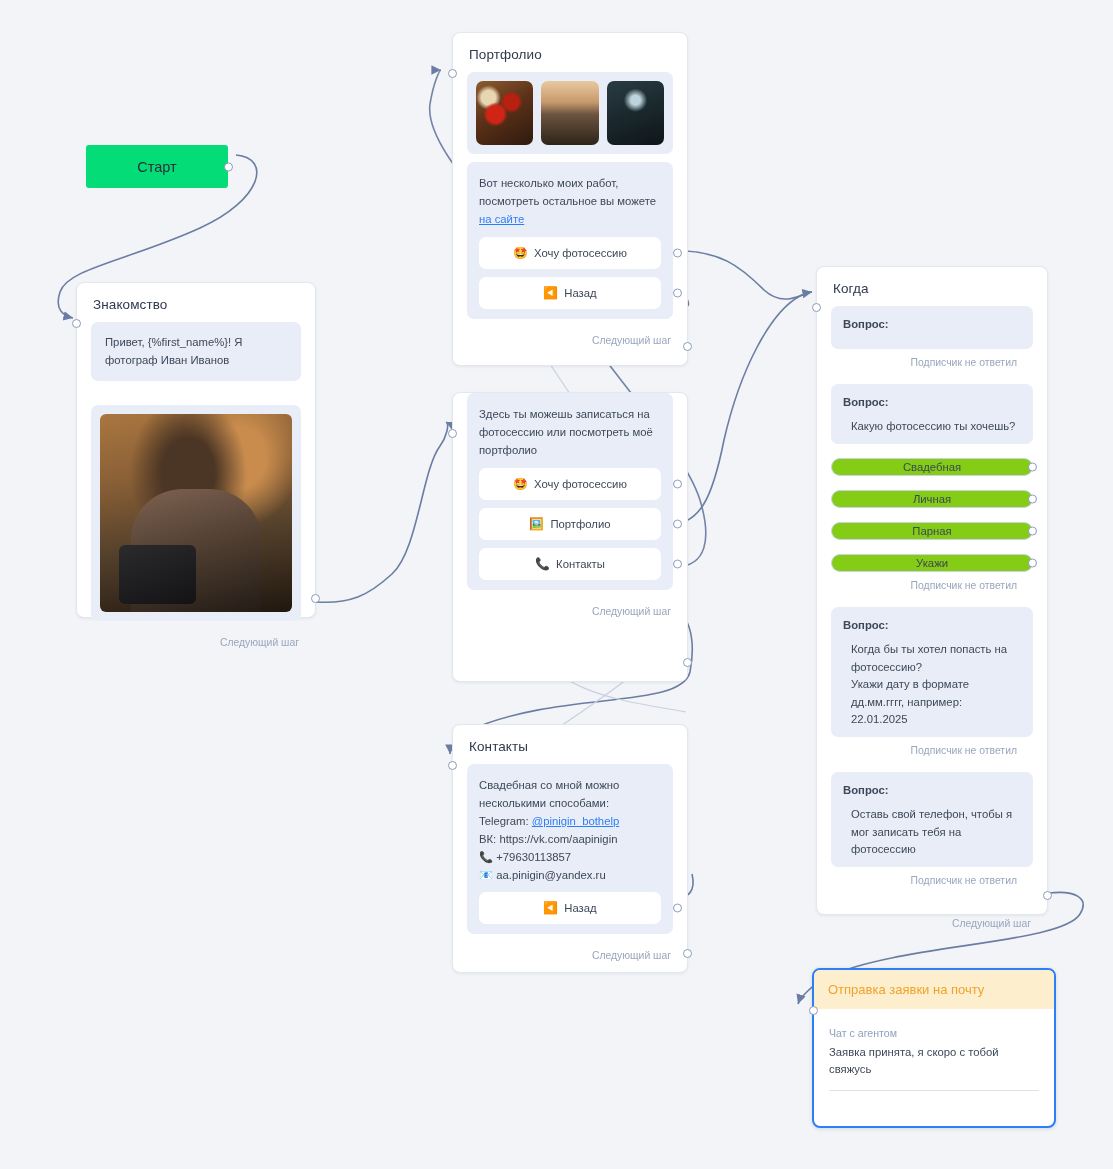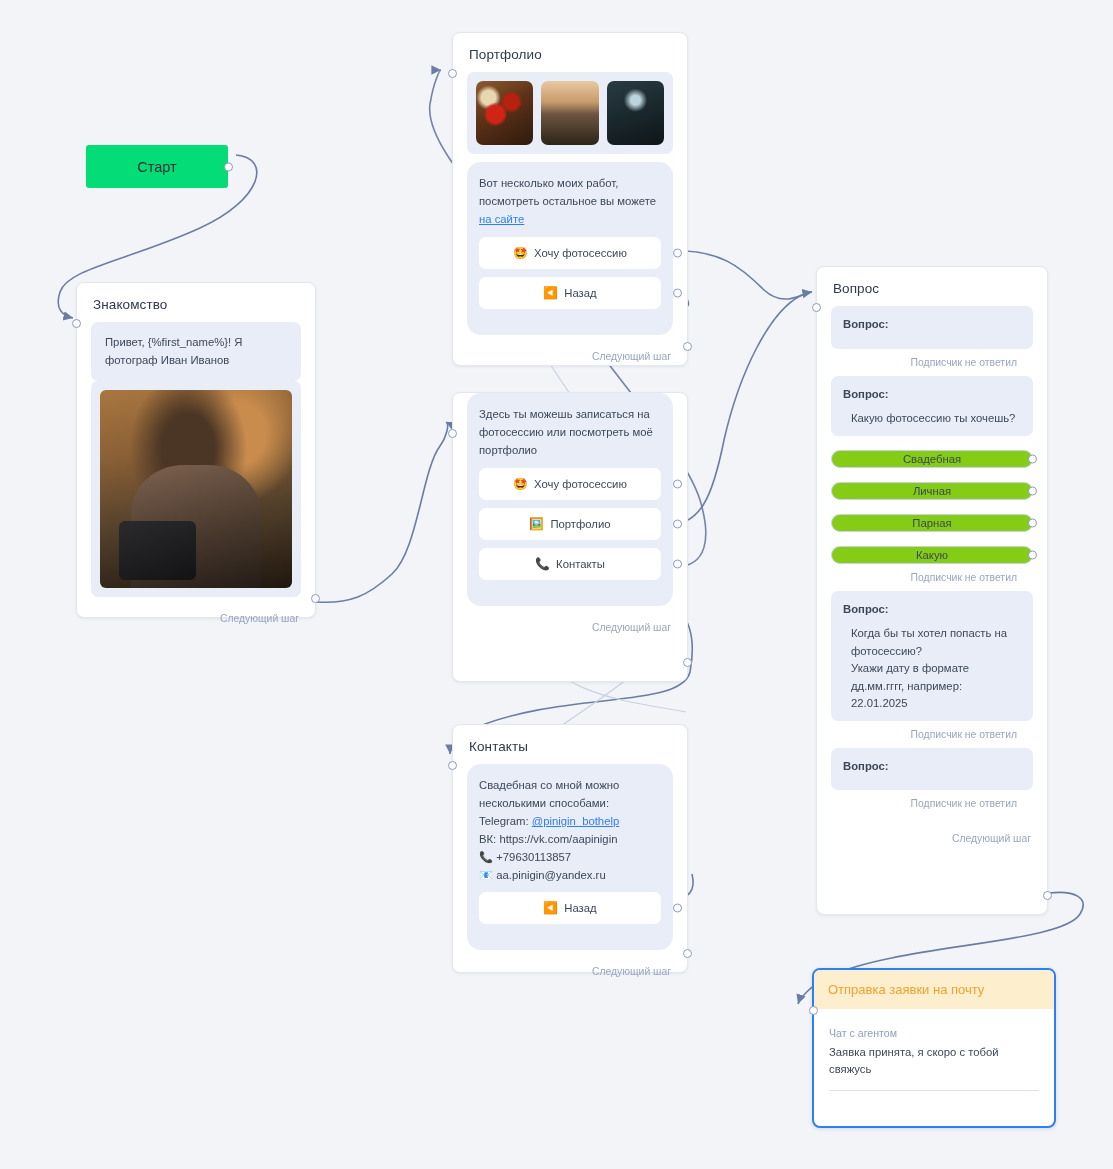--- a/index.html
+++ b/index.html
@@ -58,22 +58,22 @@
     border-radius: 7px;
     padding: 12px 14px;
     font-size: 11.3px;
     line-height: 1.55;
     color: #3c4858;
   }
   .bubble.tight { padding: 10px 12px 8px 12px; }
   .bubble-pad { background: #e9edf7; border-radius: 7px; padding: 9px; }
   .bubble-group {
     background: #e9edf7;
-    border-radius: 14px;
-    padding: 12px 12px 26px 12px;
+    border-radius: 7px;
+    padding: 12px 12px 10px 12px;
   }
   .bubble-text {
     font-size: 11.3px;
     line-height: 1.6;
     color: #3c4858;
     margin-bottom: 9px;
   }
   .link { color: #2d7ff9; text-decoration: underline; }
 
   
@@ -153,21 +153,21 @@
     padding: 2px 8px;
     text-align: center;
     font-size: 11.3px;
     color: #3c4858;
   }
 
   .section-label {
     font-size: 10.4px;
     color: #99a6bd;
     text-align: right;
-    padding: 8px 16px 8px 0;
+    padding: 8px 16px 16px 0;
   }
   .q-label {
     font-size: 11.3px;
     font-weight: bold;
     color: #3c4858;
     margin-bottom: 7px;
   }
   .q-text {
     font-size: 11.3px;
     line-height: 1.55;
@@ -263,21 +263,21 @@
 
   <div class="start-node" style="left:86px; top:145px; width:142px; height:43px;">
     <span>Старт</span>
     <span class="port right" style="top:50%; transform:translateY(-50%);"></span>
   </div>
 
   <div class="node" style="left:76px; top:282px; width:240px; height:336px;">
     <div class="node-title">Знакомство</div>
     <span class="port left" style="top:36px;"></span>
     <div class="node-body">
-      <div class="bubble" style="margin-bottom:0;">Привет, {%first_name%}! Я фотограф Иван Иванов</div>
+      <div class="bubble" style="margin-bottom:24px;">Привет, {%first_name%}! Я фотограф Иван Иванов</div>
       <div class="bubble-pad">
         <div class="photo"></div>
       </div>
     </div>
     <div class="next-step">Следующий шаг</div>
     <span class="port right" style="bottom:14px;"></span>
   </div>
 
   <div class="node" style="left:452px; top:32px; width:236px; height:334px;">
     <div class="node-title">Портфолио</div>
@@ -355,21 +355,21 @@
           <span>Назад</span>
           <span class="port inline-right"></span>
         </div>
       </div>
     </div>
     <div class="next-step">Следующий шаг</div>
     <span class="port right" style="bottom:14px;"></span>
   </div>
 
   <div class="node" style="left:816px; top:266px; width:232px; height:649px;">
-    <div class="node-title">Вопрос</div>
+    <div class="node-title">Когда</div>
     <span class="port left" style="top:36px;"></span>
     <div class="node-body">
 
       <div class="bubble tight">
         <div class="q-label">Вопрос:</div>
       </div>
       <div class="section-label" style="position:relative;">Подписчик не ответил</div>
 
       <div class="bubble tight">
         <div class="q-label">Вопрос:</div>
@@ -382,35 +382,36 @@
       </div>
       <div class="pill">
         <span>Личная</span>
         <span class="port lbl"></span>
       </div>
       <div class="pill">
         <span>Парная</span>
         <span class="port lbl"></span>
       </div>
       <div class="pill">
-        <span>Какую</span>
+        <span>Укажи</span>
         <span class="port lbl"></span>
       </div>
 
       <div class="section-label" style="position:relative;">Подписчик не ответил</div>
 
       <div class="bubble tight">
         <div class="q-label">Вопрос:</div>
         <div class="q-text" style="white-space:pre-line;">Когда бы ты хотел попасть на фотосессию?
 Укажи дату в формате дд.мм.гггг, например: 22.01.2025</div>
       </div>
       <div class="section-label" style="position:relative;">Подписчик не ответил</div>
 
       <div class="bubble tight">
         <div class="q-label">Вопрос:</div>
+        <div class="q-text">Оставь свой телефон, чтобы я мог записать тебя на фотосессию</div>
       </div>
       <div class="section-label" style="position:relative;">Подписчик не ответил</div>
     </div>
     <div class="next-step">Следующий шаг</div>
     <span class="port right" style="bottom:14px;"></span>
   </div>
 
   <div class="node selected" style="left:812px; top:968px; width:244px; height:160px;">
     <div class="hdr-orange">Отправка заявки на почту</div>
     <span class="port left" style="top:36px;"></span>

